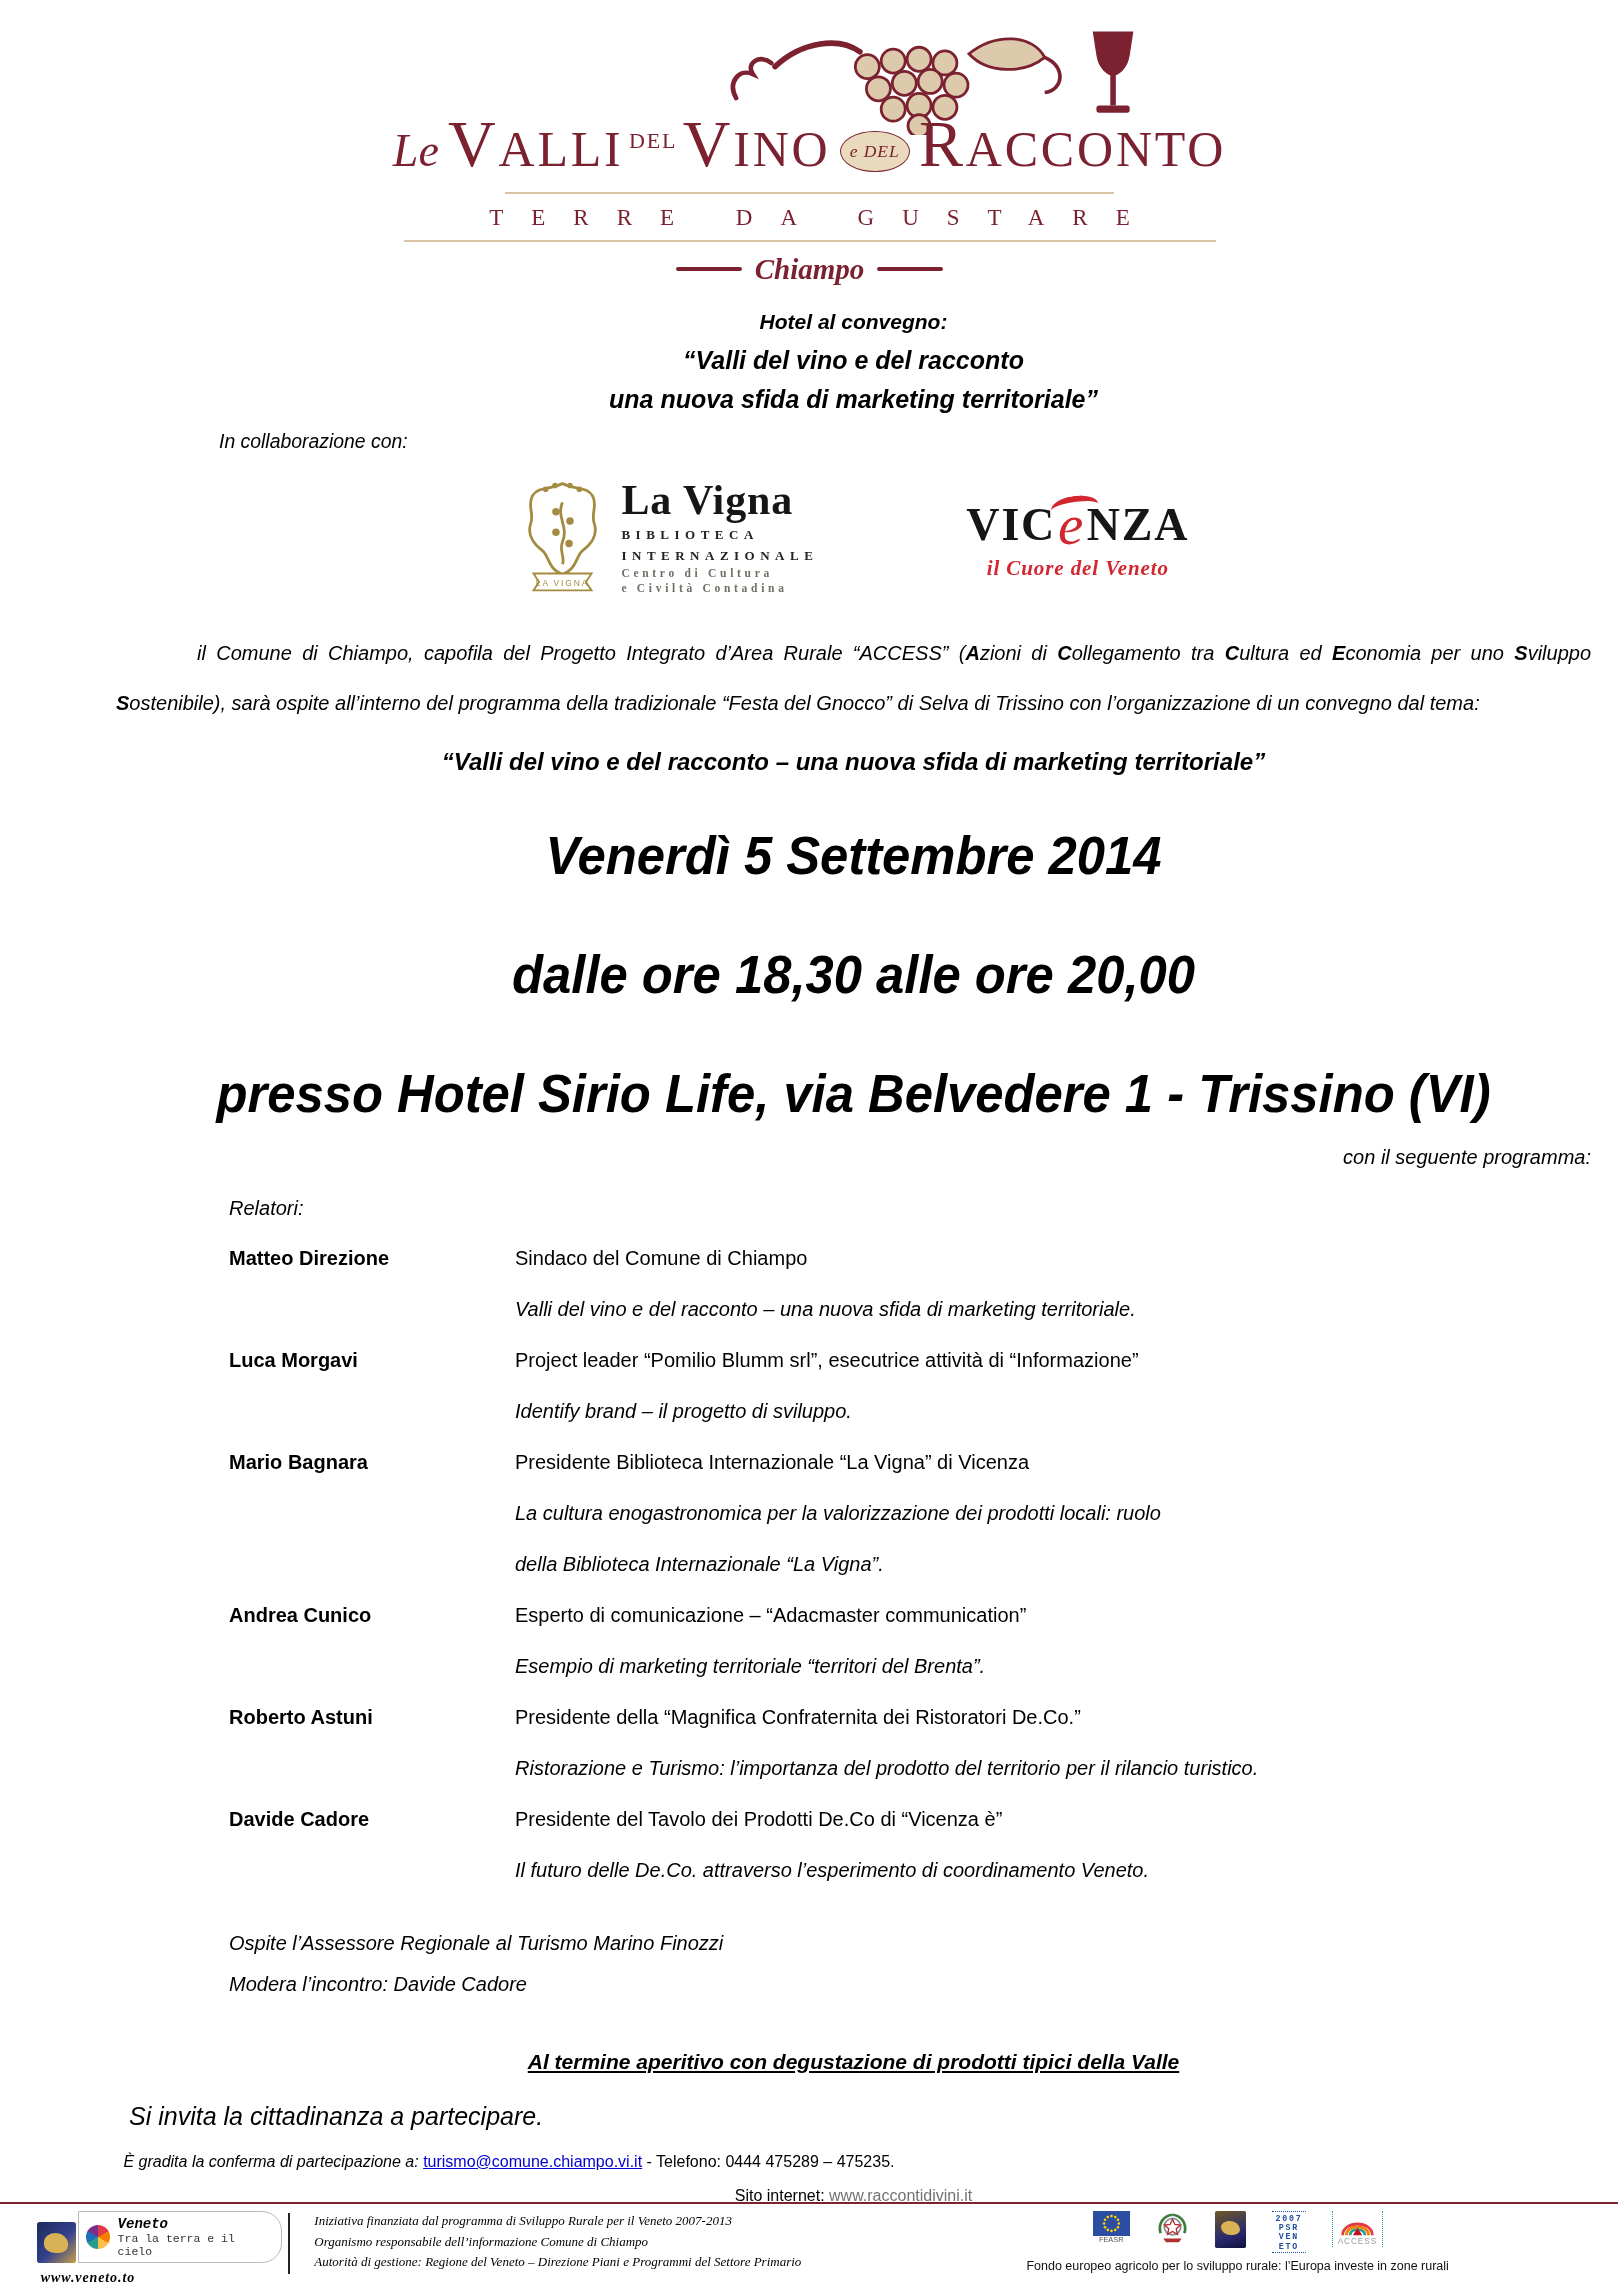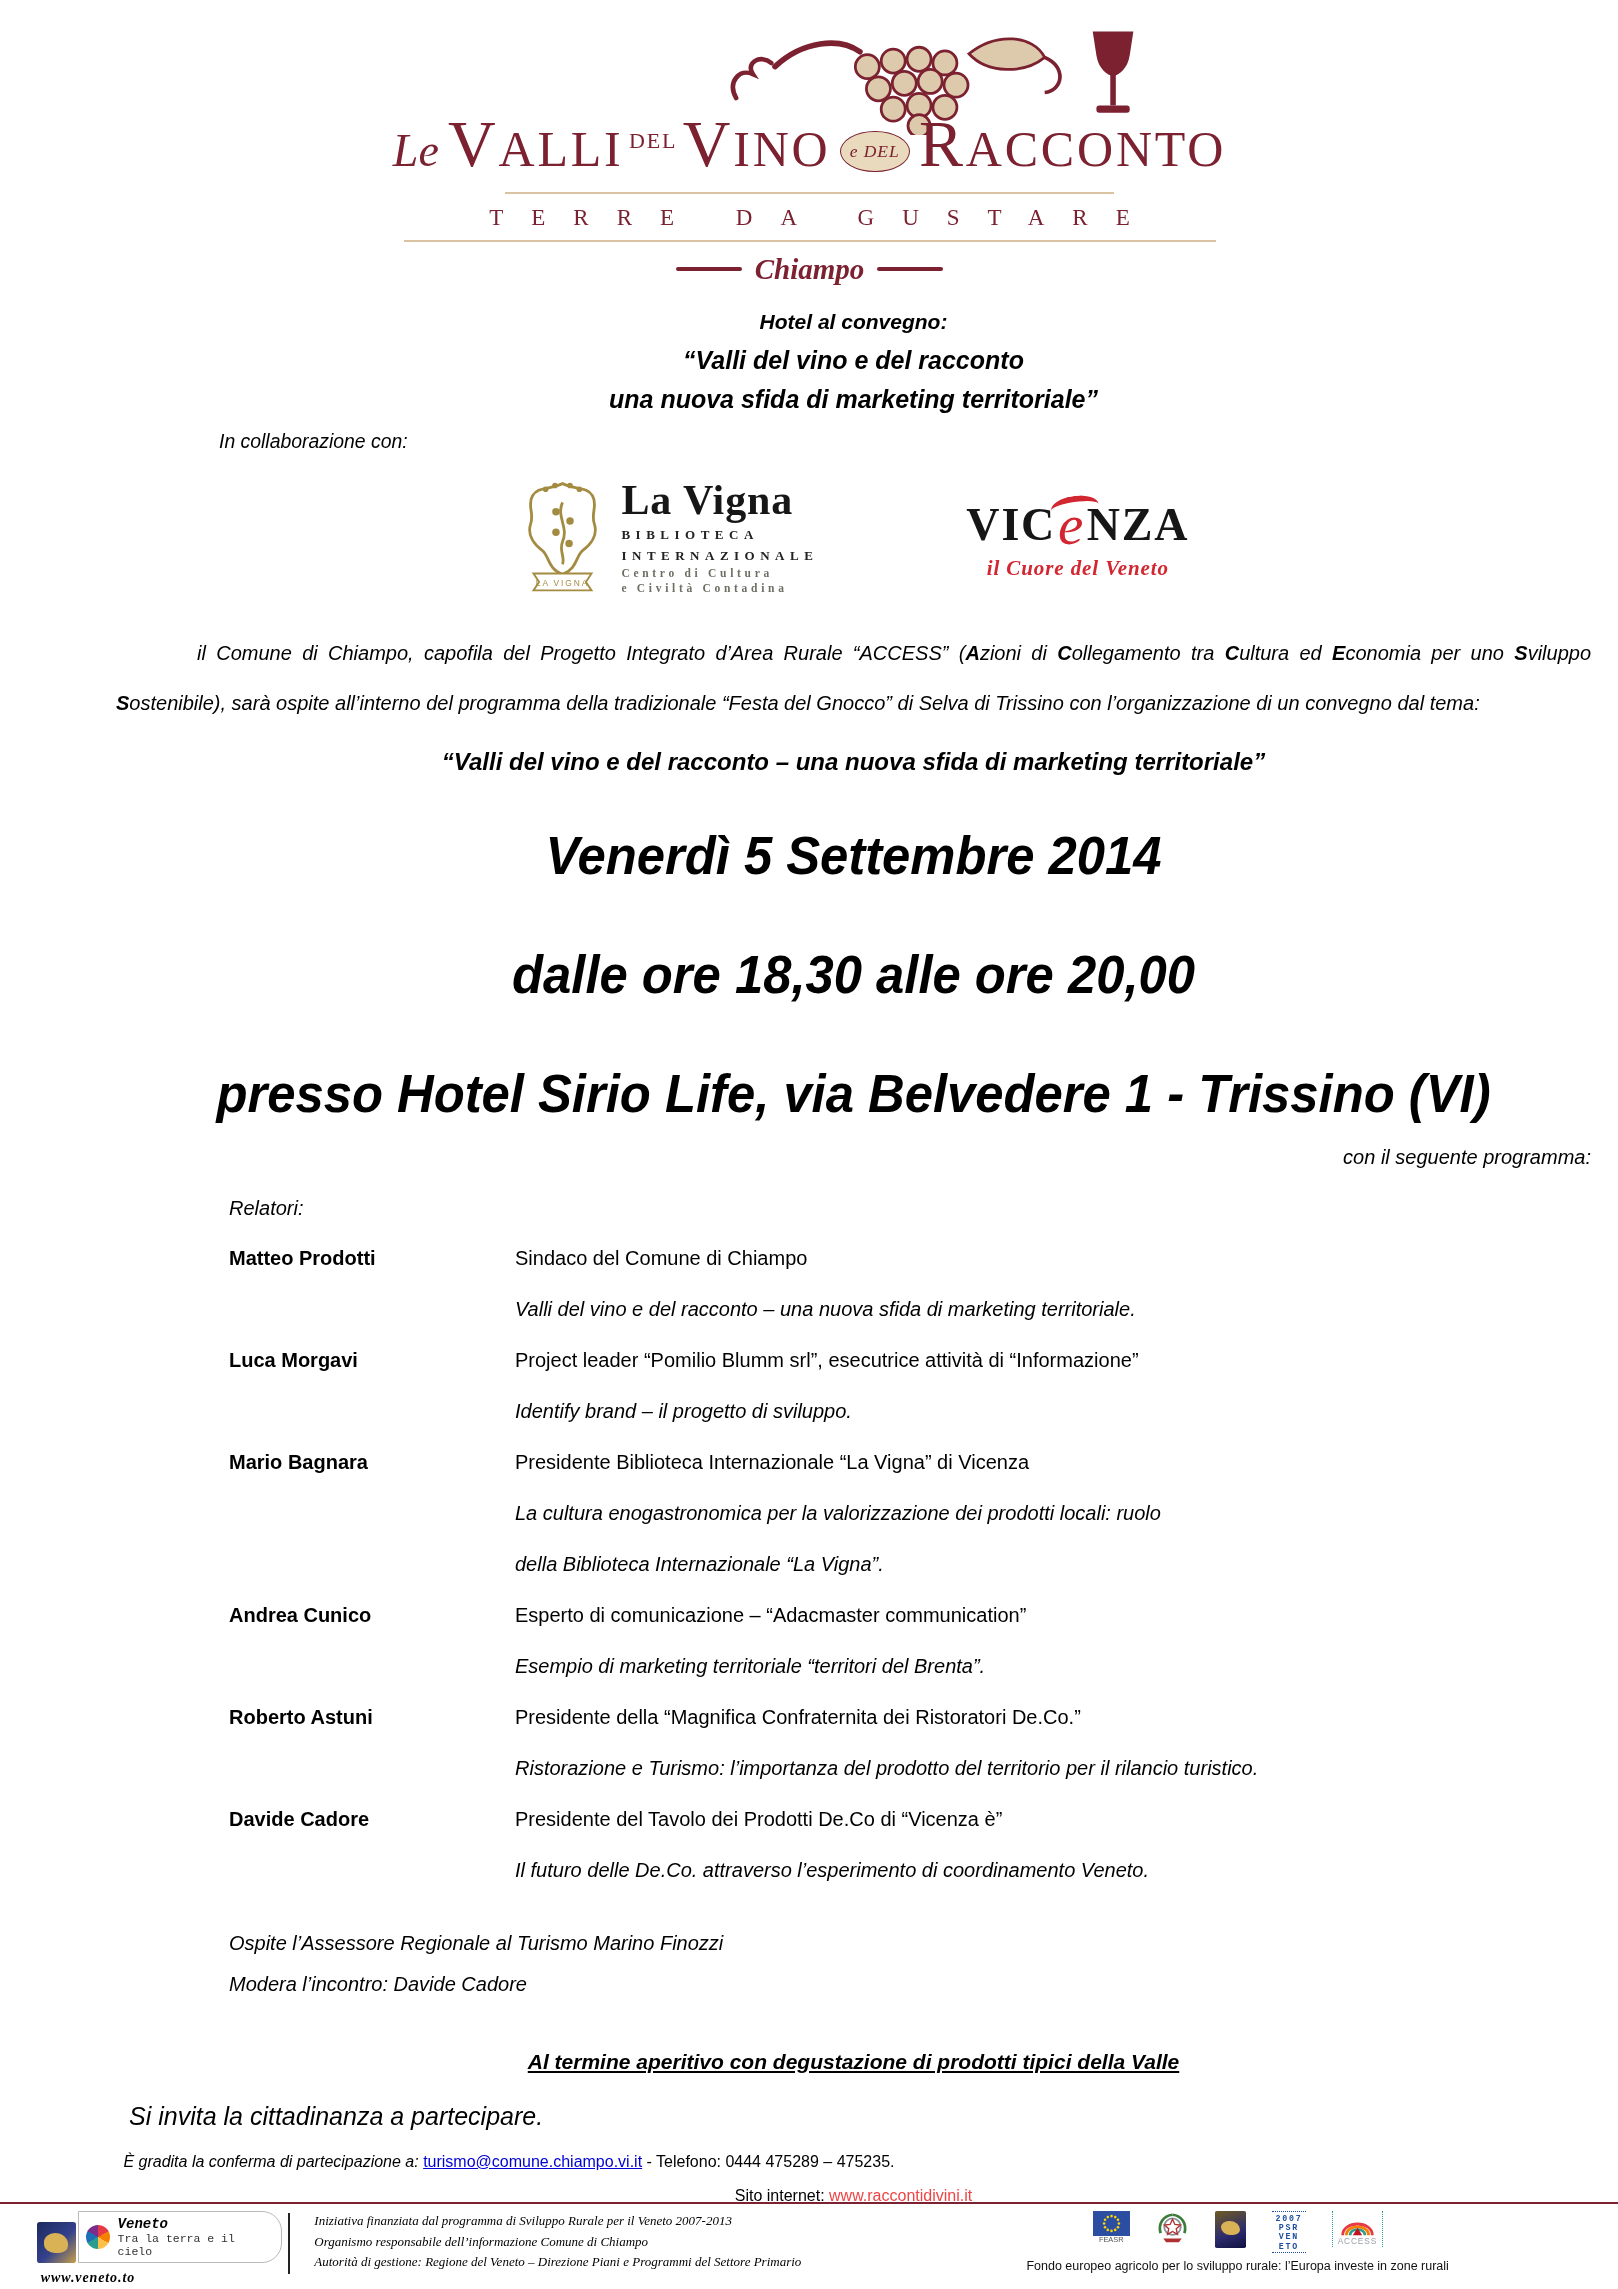--- a/index.html
+++ b/index.html
@@ -70,21 +70,21 @@
 
   .guest-line {margin-top:33px; margin-left:113px; font-style:italic; font-size:20px; line-height:28px;}
   .moderator-line {margin-top:13px; margin-left:113px; font-style:italic; font-size:20px; line-height:28px;}
 
   .aperitif {margin-top:52px; text-align:center; font-style:italic; font-weight:700; font-size:21px; text-decoration:underline;}
   .invitation {margin-top:28px; margin-left:13px; font-style:italic; font-size:25px;}
   .rsvp {margin-top:22px; margin-left:7.4px; font-size:16px; font-style:italic;}
   .rsvp a {color:#0000d4; text-decoration:underline; font-style:normal; cursor:pointer;}
   .rsvp .suffix {font-style:normal;}
   .website {margin-top:16.6px; text-align:center; font-size:16px;}
-  .website a {color:#ef4444; text-decoration:underline; cursor:pointer;}
+  .website a {color:#737373; text-decoration:underline; cursor:pointer;}
 
   
   .footer {position:absolute; left:0; right:0; top:2202px; border-top:2.8px solid #7b2130; padding:7.4px 37px 0;}
   .footer-inner {display:flex; align-items:flex-start;}
   .veneto-box {width:245px; flex:none;}
   .veneto-badge {display:flex; align-items:flex-end;font-family:Liberation Mono, monospace;}
   .lion {width:39px; height:41px; border-radius:2.8px; flex:none; position:relative; overflow:hidden;
          background:linear-gradient(135deg,#1c2a5e 0%,#34418c 55%,#c9a14a 100%);}
   .lion::after {content:""; position:absolute; left:7.4px; top:11px; width:24px; height:20px;
                 background:#d8b254; border-radius:50% 60% 40% 50%;}
@@ -205,21 +205,21 @@
     <div class="headline">“Valli del vino e del racconto – una nuova sfida di marketing territoriale”</div>
     <div class="event-line event-date">Venerdì 5 Settembre 2014</div>
     <div class="event-line event-time">dalle ore 18,30 alle ore 20,00</div>
     <div class="event-line event-venue">presso Hotel Sirio Life, via Belvedere 1 - Trissino (VI)</div>
 
     <div class="program-label">con il seguente programma:</div>
     <div class="speakers-label">Relatori:</div>
 
     <div class="program">
       <div class="prog-line">
-        <span class="prog-name">Matteo Prodotti</span>
+        <span class="prog-name">Matteo Direzione</span>
         <span class="prog-text">Sindaco del Comune di Chiampo</span>
       </div>
       <div class="prog-line note">
         <span class="prog-name"></span>
         <span class="prog-text">Valli del vino e del racconto – una nuova sfida di marketing territoriale.</span>
       </div>
       <div class="prog-line">
         <span class="prog-name">Luca Morgavi</span>
         <span class="prog-text">Project leader “Pomilio Blumm srl”, esecutrice attività di “Informazione”</span>
       </div>

